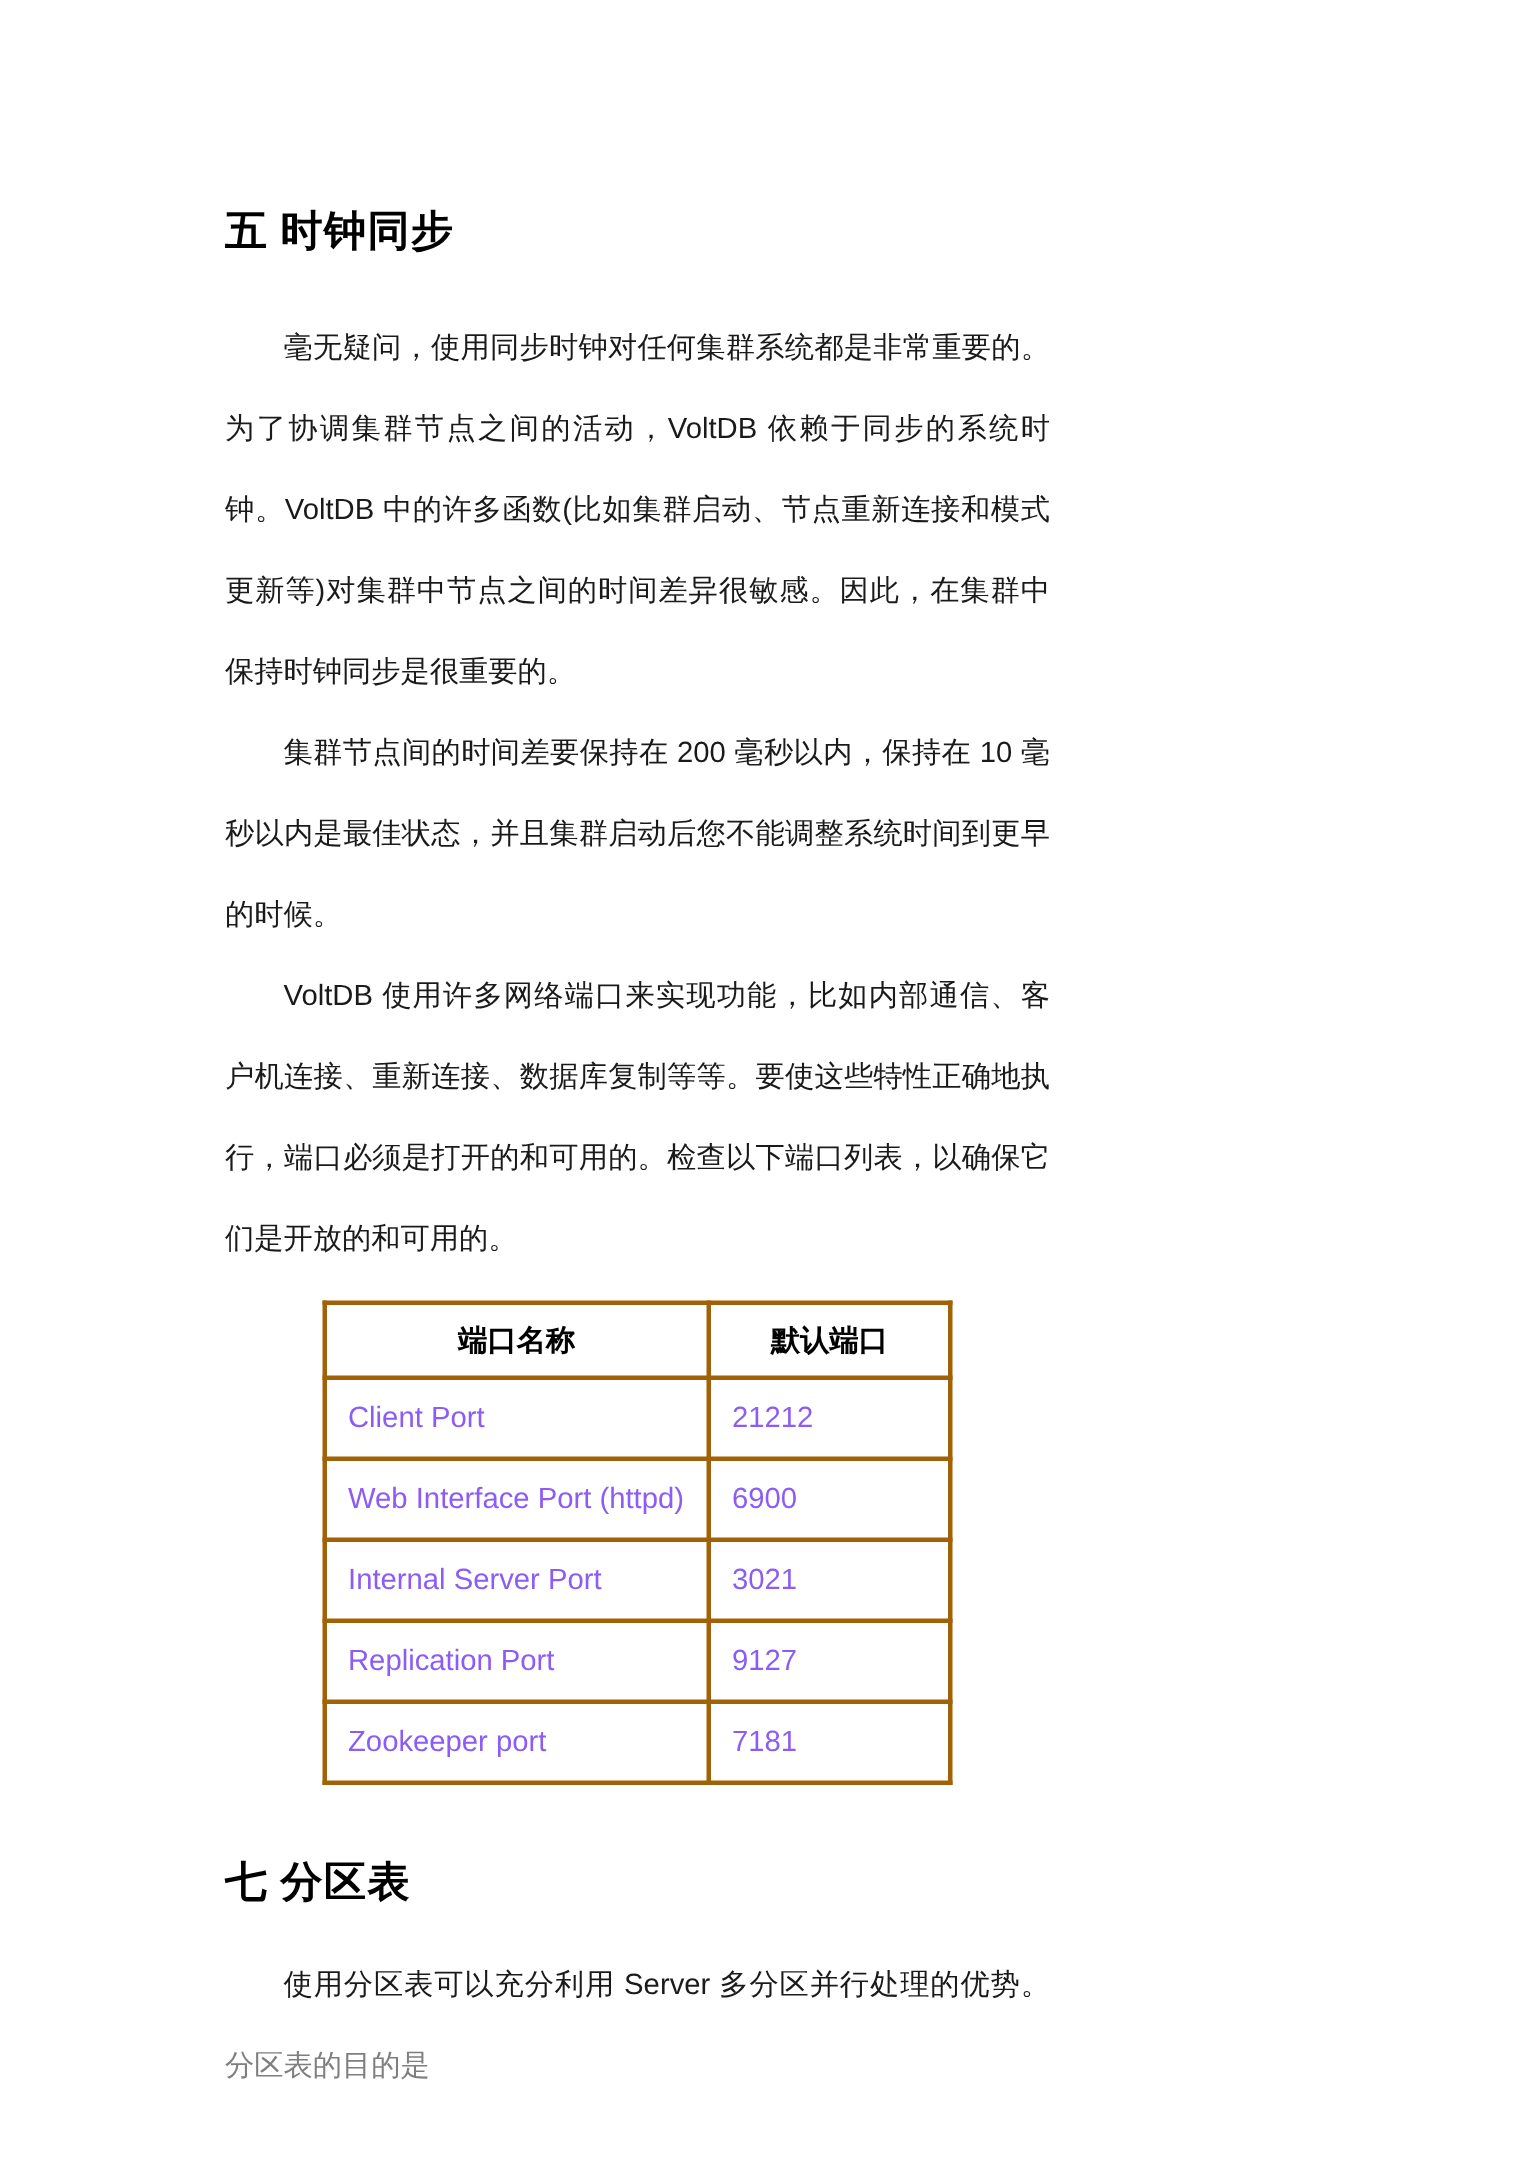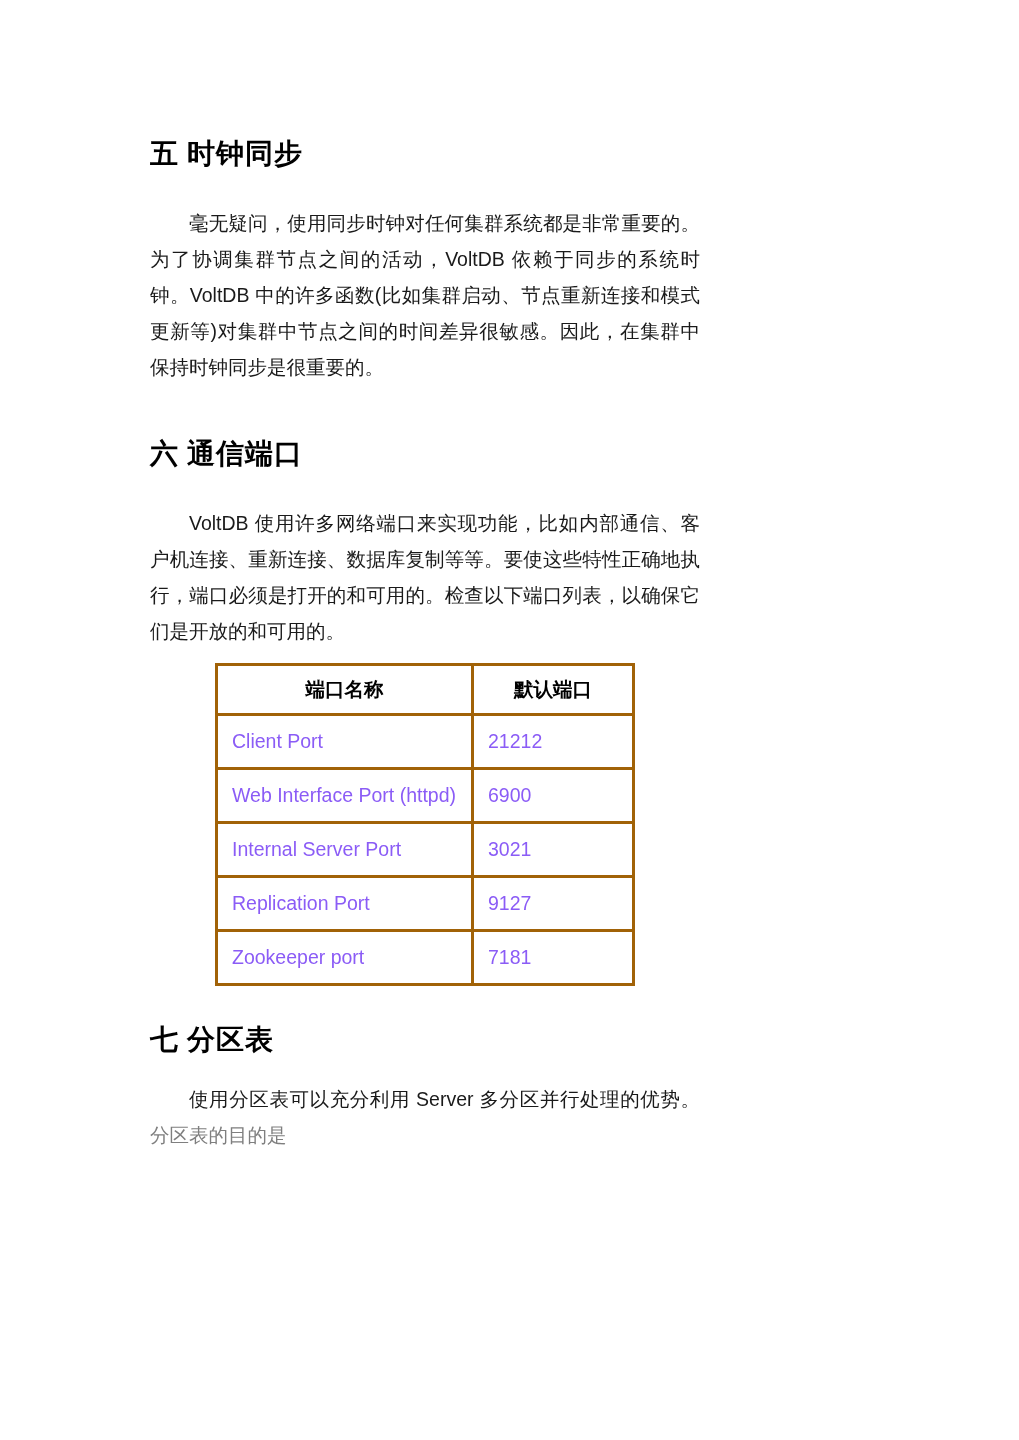--- a/index.html
+++ b/index.html
@@ -25,25 +25,25 @@
   .section-heading {
     font-family: "Liberation Serif", serif;
     font-size: 28px;
     font-weight: 700;
     color: #000000;
     letter-spacing: 1px;
   }
 
   .heading-5 { margin-bottom: 32px; }
   .heading-6 { margin-top: 50px; margin-bottom: 32px; }
-  .heading-7 { margin-top: 35px; margin-bottom: 22px; }
+  .heading-7 { margin-top: 46px; margin-bottom: 22px; }
 
   .para {
     font-size: 19.5px;
-    line-height: 36px;
+    line-height: 54px;
     text-align: justify;
     text-indent: 2em;
     color: #1a1a1a;
   }
 
   .para .gray {
     color: #7f7f7f;
   }
 
   .port-table {
@@ -79,22 +79,22 @@
 </style>
 </head>
 <body>
 
 <div class="page">
 
   <h1 class="section-heading heading-5">五 时钟同步</h1>
 
   <p class="para">毫无疑问，使用同步时钟对任何集群系统都是非常重要的。为了协调集群节点之间的活动，VoltDB 依赖于同步的系统时钟。VoltDB 中的许多函数(比如集群启动、节点重新连接和模式更新等)对集群中节点之间的时间差异很敏感。因此，在集群中保持时钟同步是很重要的。</p>
 
+  <p class="para">集群节点间的时间差要保持在 200 毫秒以内，保持在 10 毫秒以内是最佳状态，并且集群启动后您不能调整系统时间到更早的时候。</p>
 
-  <h1 class="section-heading heading-6">六 通信端口</h1>
 
   <p class="para">VoltDB 使用许多网络端口来实现功能，比如内部通信、客户机连接、重新连接、数据库复制等等。要使这些特性正确地执行，端口必须是打开的和可用的。检查以下端口列表，以确保它们是开放的和可用的。</p>
 
   <table class="port-table">
     <colgroup>
       <col class="col-name">
       <col class="col-port">
     </colgroup>
     <thead>
       <tr>

